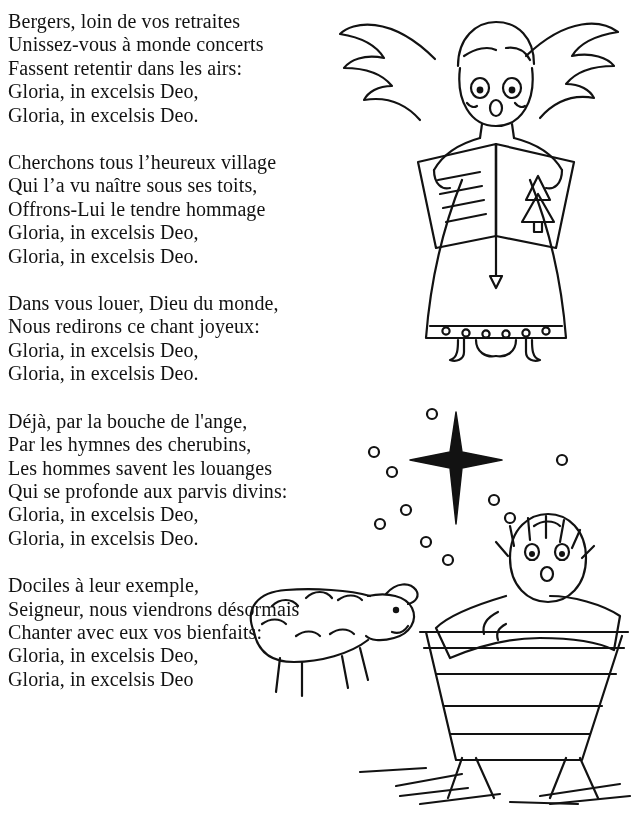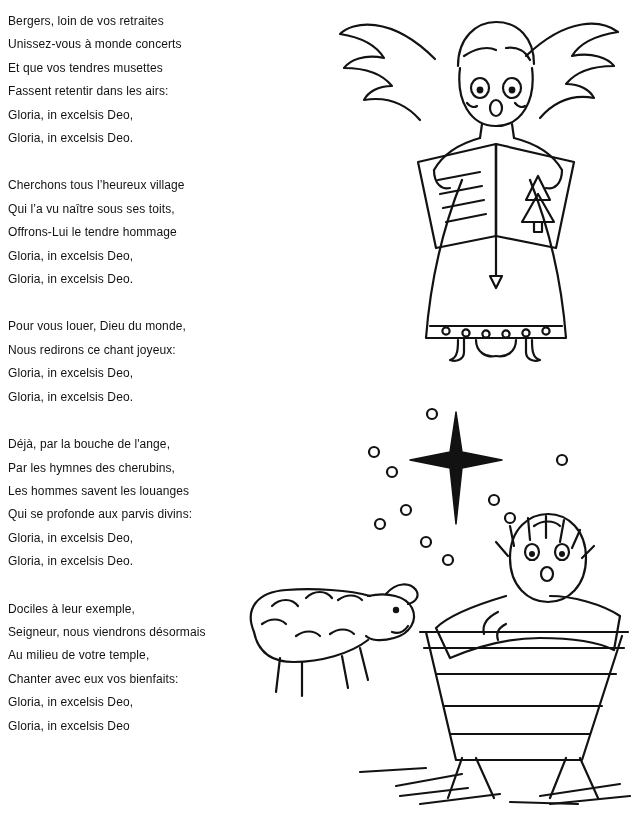--- a/index.html
+++ b/index.html
@@ -18,22 +18,22 @@
   #lyrics {
     position: absolute;
     left: 8px;
     top: 10px;
     width: 340px;
   }
   .stanza {
     margin: 0 0 24px 0;
   }
   .line {
-    font-family: Liberation Sans, sans-serif;
-    font-size: 12px;
+    font-family: Liberation Serif, serif;
+    font-size: 20px;
     line-height: 23.4px;
     color: #121212;
     white-space: pre;
     letter-spacing: 0.1px;
   }
   .art {
     position: absolute;
   }
   #angel-art {
     left: 330px;
@@ -52,54 +52,52 @@
 </head>
 <body>
 
 <div id="page">
 
   <div id="lyrics">
 
     <div class="stanza">
       <div class="line">Bergers, loin de vos retraites</div>
       <div class="line">Unissez-vous à monde concerts</div>
-      <div class="line">Et que vos tendres musettes</div>
       <div class="line">Fassent retentir dans les airs:</div>
       <div class="line">Gloria, in excelsis Deo,</div>
       <div class="line">Gloria, in excelsis Deo.</div>
     </div>
 
     <div class="stanza">
       <div class="line">Cherchons tous l’heureux village</div>
       <div class="line">Qui l’a vu naître sous ses toits,</div>
       <div class="line">Offrons-Lui le tendre hommage</div>
       <div class="line">Gloria, in excelsis Deo,</div>
       <div class="line">Gloria, in excelsis Deo.</div>
     </div>
 
     <div class="stanza">
-      <div class="line">Pour vous louer, Dieu du monde,</div>
+      <div class="line">Dans vous louer, Dieu du monde,</div>
       <div class="line">Nous redirons ce chant joyeux:</div>
       <div class="line">Gloria, in excelsis Deo,</div>
       <div class="line">Gloria, in excelsis Deo.</div>
     </div>
 
     <div class="stanza">
       <div class="line">Déjà, par la bouche de l'ange,</div>
       <div class="line">Par les hymnes des cherubins,</div>
       <div class="line">Les hommes savent les louanges</div>
       <div class="line">Qui se profonde aux parvis divins:</div>
       <div class="line">Gloria, in excelsis Deo,</div>
       <div class="line">Gloria, in excelsis Deo.</div>
     </div>
 
     <div class="stanza">
       <div class="line">Dociles à leur exemple,</div>
       <div class="line">Seigneur, nous viendrons désormais</div>
-      <div class="line">Au milieu de votre temple,</div>
       <div class="line">Chanter avec eux vos bienfaits:</div>
       <div class="line">Gloria, in excelsis Deo,</div>
       <div class="line">Gloria, in excelsis Deo</div>
     </div>
 
   </div>
 
   <div class="art" id="angel-art">
     <svg viewBox="0 0 310 370" width="310" height="370" fill="none" stroke="#121212" stroke-width="2.2" stroke-linecap="round" stroke-linejoin="round">
 

